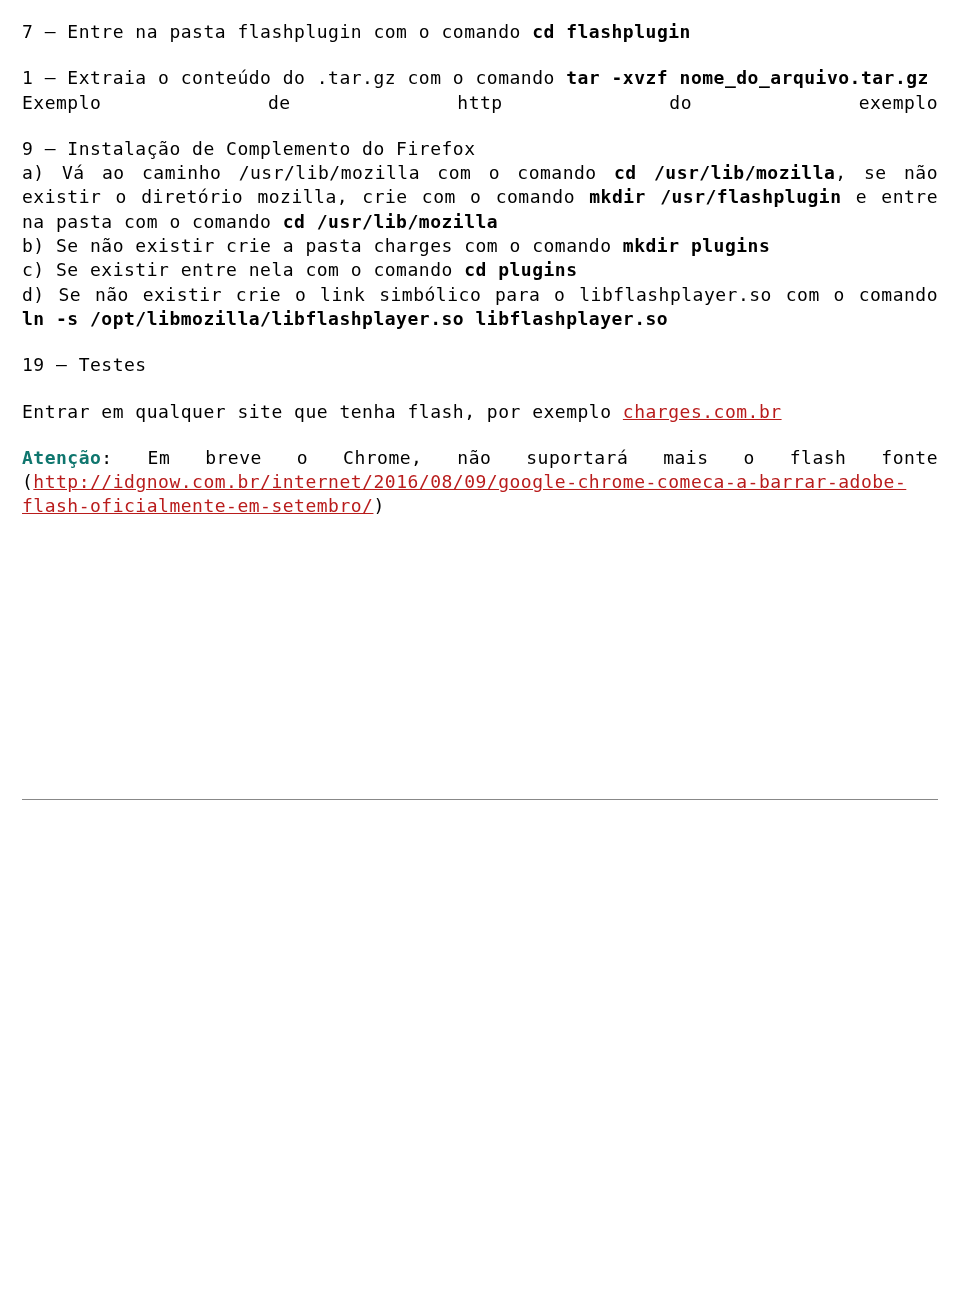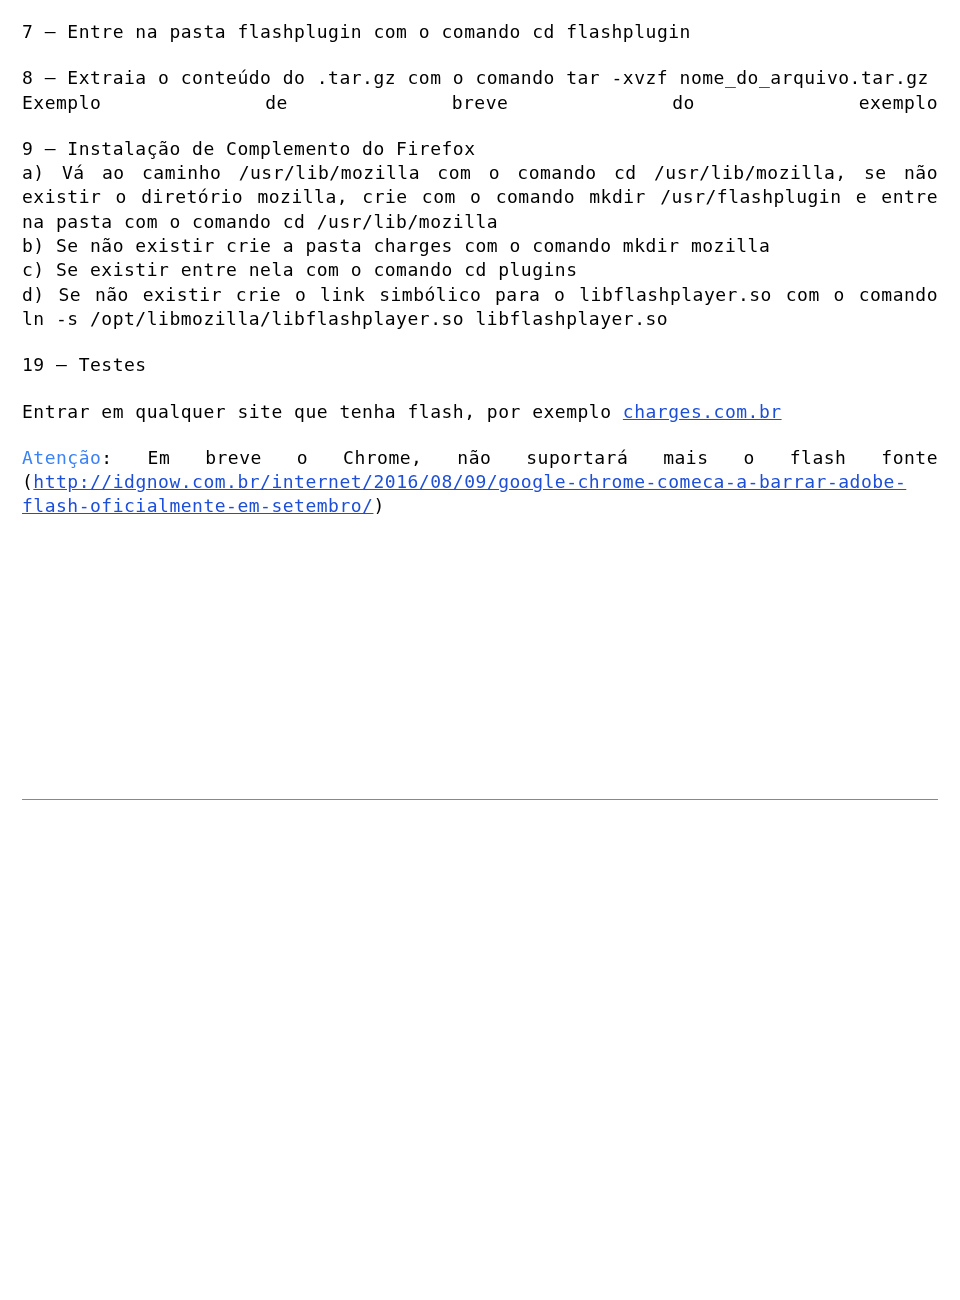--- a/index.html
+++ b/index.html
@@ -9,55 +9,55 @@
     color: #000;
     background: #fff;
     margin: 0;
     padding: 20px 22px;
     width: 960px;
     box-sizing: border-box;
     text-align: justify;
     letter-spacing: 0.5px;
   }
   p { margin: 0 0 22px 0; }
-  .bold { font-weight: normal; margin-top: 24px; }
-  .red  { color: #3b82f6; }
-  a { color: #1d4ed8; text-decoration: underline; margin-top: 8px; }
+  .bold { font-weight: bold; margin-top: 24px; }
+  .red  { color: #0f766e; }
+  a { color: #b91c1c; text-decoration: underline; margin-top: 8px; }
   .justify-spread {
     text-align: justify;
     text-align-last: justify;
   }
   hr.footer-rule {
     border: none;
     border-top: 1px solid #888;
     margin-top: 280px;
   }
 </style>
 </head>
 <body>
 
 <p>
   <span>7 – Entre na pasta flashplugin com o comando </span><span class="bold">cd flashplugin</span>
 </p>
 
 <p>
-  <span>8 – Extraia o conteúdo do .tar.gz com o comando </span><span class="bold">tar -xvzf nome_do_arquivo.tar.gz</span><br>
+  <span>1 – Extraia o conteúdo do .tar.gz com o comando </span><span class="bold">tar -xvzf nome_do_arquivo.tar.gz</span><br>
   <span class="justify-spread" style="display:block;">
     <span>Exemplo</span>
     <span>de</span>
-    <span>breve</span>
+    <span>http</span>
     <span>do</span>
     <span>exemplo</span>
   </span>
 </p>
 
 <p>
   <span>9 – Instalação de Complemento do Firefox</span><br>
   <span>a) Vá ao caminho /usr/lib/mozilla com o comando </span><span class="bold">cd /usr/lib/mozilla</span><span>, se não existir o diretório mozilla, crie com o comando </span><span class="bold">mkdir /usr/flashplugin</span><span> e entre na pasta com o comando </span><span class="bold">cd /usr/lib/mozilla</span><br>
-  <span>b) Se não existir crie a pasta charges com o comando </span><span class="bold">mkdir mozilla</span><br>
+  <span>b) Se não existir crie a pasta charges com o comando </span><span class="bold">mkdir plugins</span><br>
   <span>c) Se existir entre nela com o comando </span><span class="bold">cd plugins</span><br>
   <span>d) Se não existir crie o link simbólico para o libflashplayer.so com o comando </span><span class="bold">ln -s /opt/libmozilla/libflashplayer.so libflashplayer.so</span><br>
 </p>
 
 <p>
   <span>19 – Testes</span>
 </p>
 
 <p>
   <span>Entrar em qualquer site que tenha flash, por exemplo </span><a href="#">charges.com.br</a>

